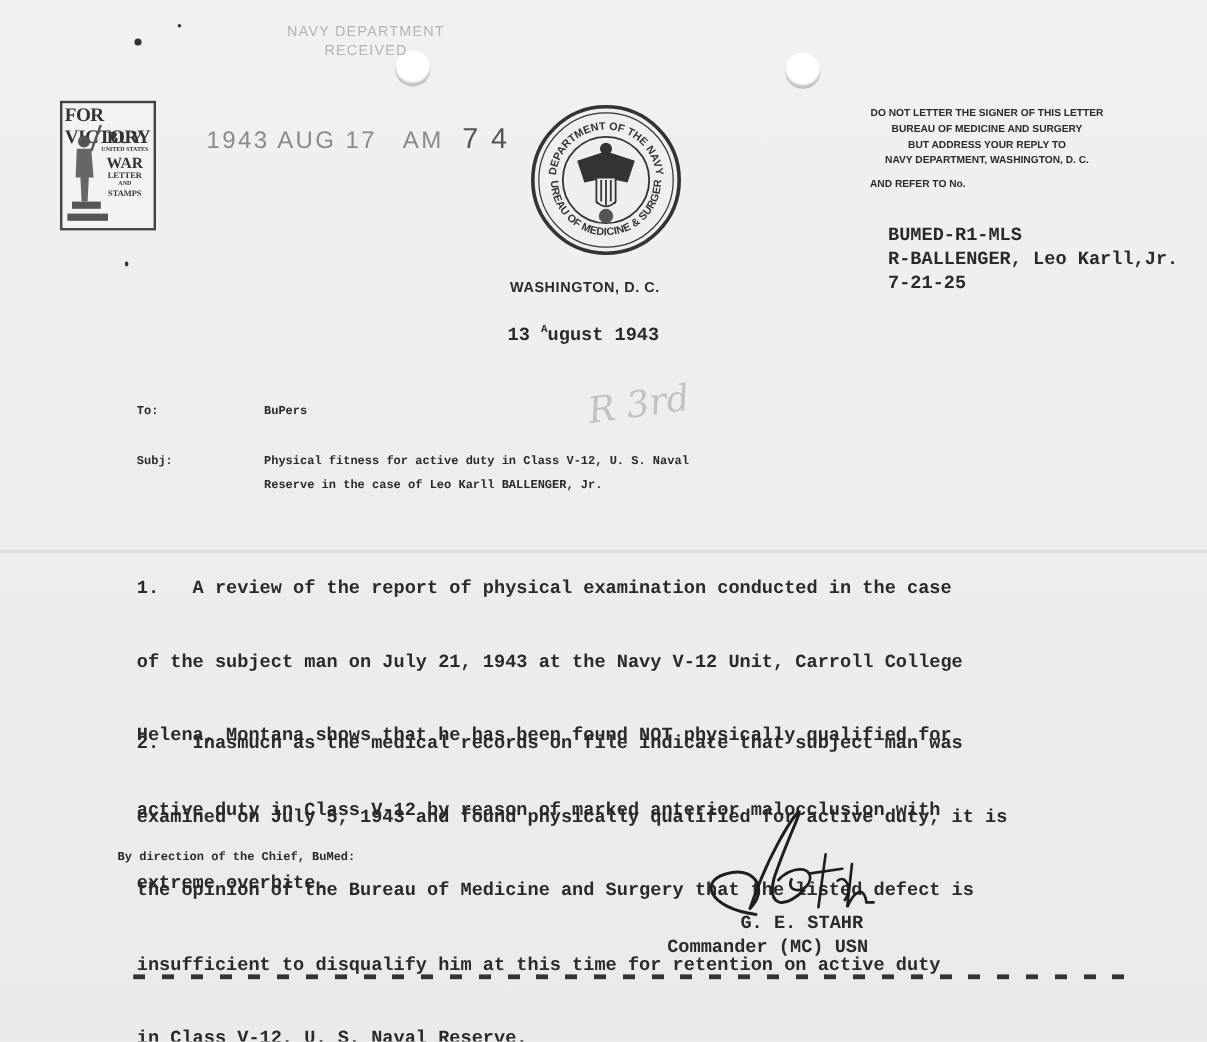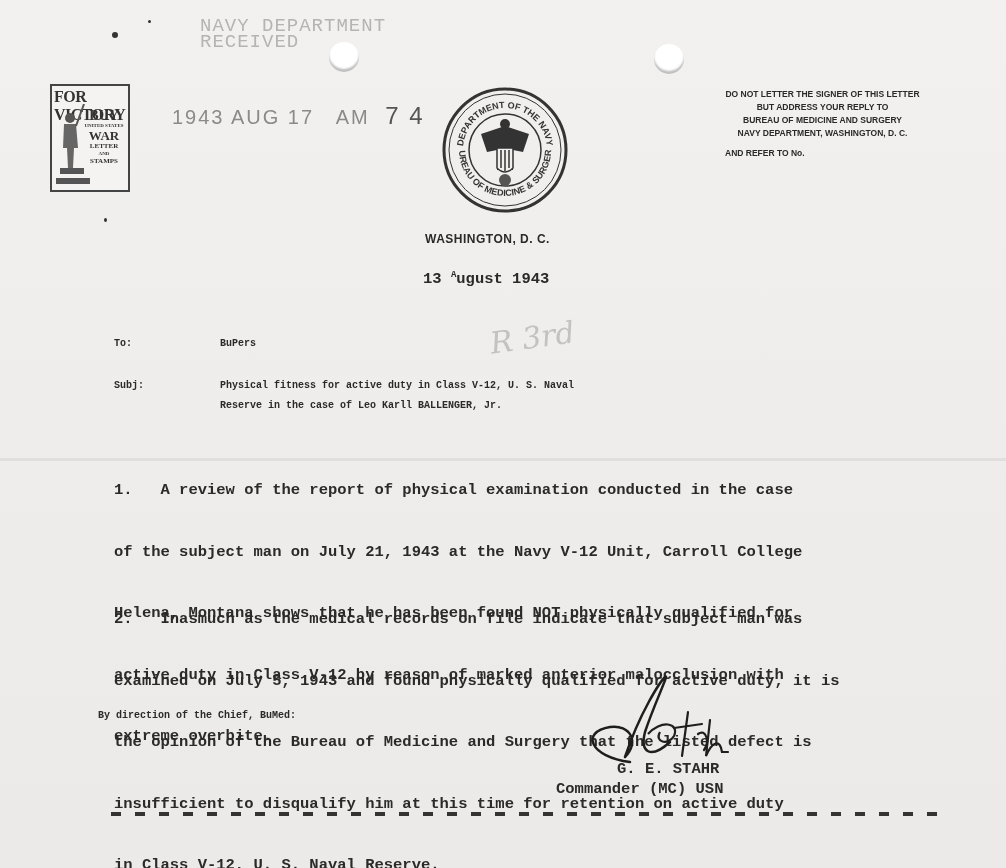--- a/index.html
+++ b/index.html
@@ -17,22 +17,22 @@
     .fold {
       position: absolute; left: 0; top: 458px; width: 1006px; height: 3px;
       background: rgba(120,120,120,0.12);
     }
     .punch {
       position: absolute; width: 30px; height: 30px; border-radius: 50%;
       background: #ffffff; box-shadow: inset 0 -3px 2px rgba(0,0,0,0.25);
     }
     .stamp-received {
       position: absolute; left: 200px; top: 18px; width: 210px;
-      font-family: Liberation Mono, monospace;
-      color: #b4b4b4; font-size: 19px; line-height: 16px;
+      font-family: Liberation Sans, sans-serif;
+      color: #b4b4b4; font-size: 12px; text-align: center; line-height: 16px;
       letter-spacing: 1px;
     }
     .stamp-date {
       position: absolute; left: 172px; top: 102px;
       font-family: "Liberation Sans", sans-serif;
       color: #8a8a8a; font-size: 20px; letter-spacing: 2px;
     }
     .stamp-date .big { color: #555; font-size: 24px; margin-left: 8px; }
     .poster {
       position: absolute; left: 50px; top: 84px; width: 80px; height: 108px;
@@ -144,26 +144,27 @@
     <line x1="64" y1="64" x2="64" y2="85" stroke="#333" stroke-width="1.5"></line>
     <line x1="68" y1="64" x2="68" y2="82" stroke="#333" stroke-width="1.5"></line>
     <circle cx="64" cy="38" r="5" fill="#333"></circle>
     <circle cx="64" cy="94" r="6" fill="#555"></circle>
   </svg>
 
   <div class="washington">WASHINGTON, D. C.</div>
 
   <div class="notice">
     <div>DO NOT LETTER THE SIGNER OF THIS LETTER</div>
+    <div>BUREAU OF MEDICINE AND SURGERY</div>
     <div>BUT ADDRESS YOUR REPLY TO</div>
-    <div>BUREAU OF MEDICINE AND SURGERY</div>
     <div>NAVY DEPARTMENT, WASHINGTON, D. C.</div>
     <div class="refer">AND REFER TO No.</div>
   </div>
 
+  <div class="refno"><div>BUMED-R1-MLS</div><div>R-BALLENGER, Leo Karll,Jr.</div><div>7-21-25</div></div>
 
   <div class="date"><span>13 </span><sup>A</sup><span>ugust 1943</span></div>
 
   <div class="pencil">R 3rd</div>
 
   <div class="row label" style="top:334px;">To:</div>
   <div class="row val" style="top:334px;">BuPers</div>
 
   <div class="row label" style="top:376px;">Subj:</div>
   <div class="row val" style="top:376px;">Physical fitness for active duty in Class V-12, U. S. Naval</div>

